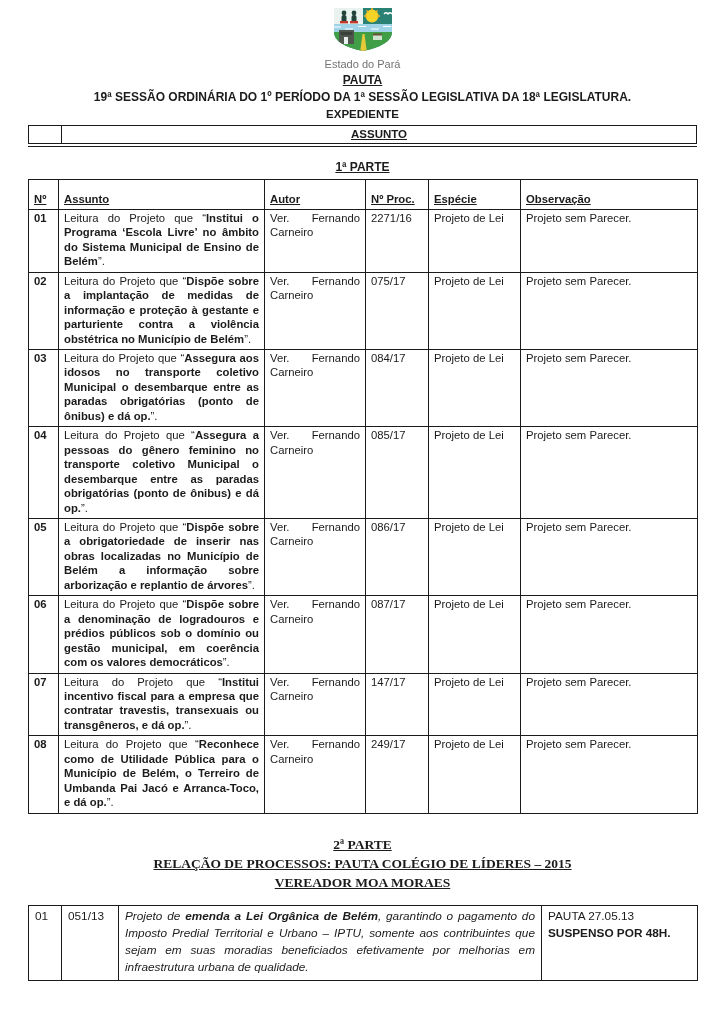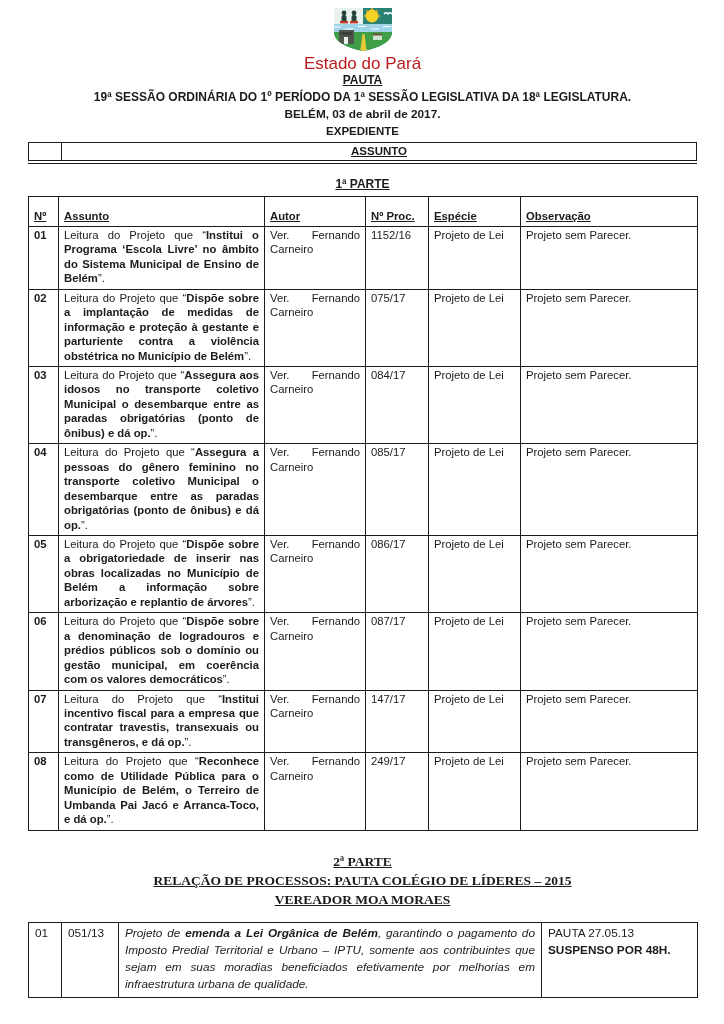--- a/index.html
+++ b/index.html
@@ -3,21 +3,21 @@
 <meta charset="utf-8">
 <style>
   * { margin: 0; padding: 0; box-sizing: border-box; }
   html, body { width: 724px; height: 1024px; background: #ffffff; overflow: hidden; }
   body { font-family: "Liberation Sans", sans-serif; color: #1b1b1b; }
   .page { padding: 6px 27px 0 28px; }
 
   
   .doc-header { text-align: center; }
   .logo { display: block; margin: 0 auto 3px auto; }
-  .h-state  { font-size: 17px;   line-height: 16px; color: #b91c1c; }
+  .h-state  { font-size: 11px;   line-height: 16px; color: #737373; }
   .h-org    { font-size: 12.5px; line-height: 17px; font-weight: bold; }
   .h-pauta  { font-size: 12px; line-height: 17px; font-weight: bold; text-decoration: underline; }
   .h-sess   { font-size: 12px; line-height: 17px; font-weight: bold; }
   .h-date   { font-size: 11.8px; line-height: 17px; font-weight: bold; }
   .h-exped  { font-size: 11.5px; line-height: 16px; font-weight: bold; }
 
   
   table.assunto-bar { width: 100%; border-collapse: collapse; margin-top: 3px; border-bottom: 4px double #1b1b1b; }
   table.assunto-bar td { border: 1.5px solid #1b1b1b; height: 19px; font-size: 11.5px; }
   td.assunto-spacer { width: 33px; }
@@ -104,21 +104,20 @@
         <rect x="9.5" y="26" width="12" height="3" fill="#3a413a"></rect>
         <rect x="13" y="31" width="4" height="7" fill="#e9f2ee"></rect>
         <polygon points="29,47 36,47 33.5,28 31.5,28" fill="#e8c93a"></polygon>
         <rect x="42" y="29" width="9" height="5" fill="#cfe4cf"></rect>
         <rect x="42" y="27.5" width="9" height="2" fill="#6b4f3a"></rect>
       </g>
     </svg>
     <div class="h-state">Estado do Pará</div>
     <div class="h-pauta">PAUTA</div>
     <div class="h-sess">19ª SESSÃO ORDINÁRIA DO 1º PERÍODO DA 1ª SESSÃO LEGISLATIVA DA 18ª LEGISLATURA.</div>
-    <div class="h-date">BELÉM, 03 de abril de 2017.</div>
     <div class="h-exped">EXPEDIENTE</div>
   </div>
 
   <table class="assunto-bar">
     <tbody>
         <tr>
       <td class="assunto-spacer"></td>
       <td class="assunto-main">
         <span>ASSUNTO</span>
       </td>
@@ -145,21 +144,21 @@
       <th><span>Assunto</span></th>
       <th><span>Autor</span></th>
       <th><span>Nº Proc.</span></th>
       <th><span>Espécie</span></th>
       <th><span>Observação</span></th>
     </tr>
     <tr>
       <td class="cell-num">01</td>
       <td class="cell-assunto"><span>Leitura do Projeto que “</span><b>Institui o Programa ‘Escola Livre’ no âmbito do Sistema Municipal de Ensino de Belém</b><span>”.</span></td>
       <td class="cell-autor">Ver. Fernando Carneiro</td>
-      <td>1152/16</td>
+      <td>2271/16</td>
       <td>Projeto de Lei</td>
       <td>Projeto sem Parecer.</td>
     </tr>
     <tr>
       <td class="cell-num">02</td>
       <td class="cell-assunto"><span>Leitura do Projeto que “</span><b>Dispõe sobre a implantação de medidas de informação e proteção à gestante e parturiente contra a violência obstétrica no Município de Belém</b><span>”.</span></td>
       <td class="cell-autor">Ver. Fernando Carneiro</td>
       <td>075/17</td>
       <td>Projeto de Lei</td>
       <td>Projeto sem Parecer.</td>

